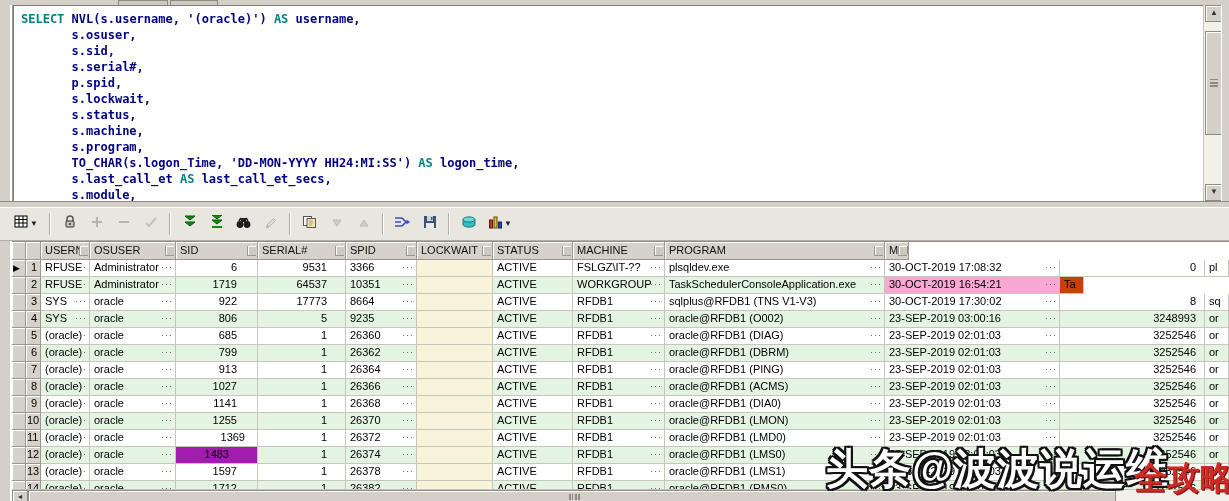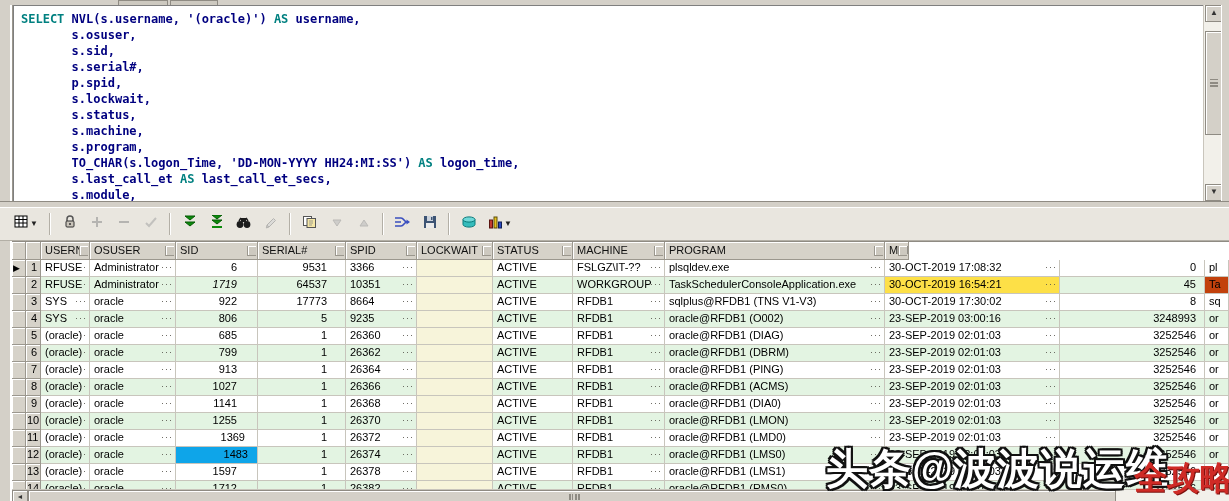--- a/index.html
+++ b/index.html
@@ -254,29 +254,28 @@
           <div class="g-cell" style="width: 220px; background: rgb(255, 255, 255);"><span>plsqldev.exe</span><span class="ell">···</span></div>
           <div class="g-cell" style="width: 175px; background: rgb(255, 255, 255);"><span>30-OCT-2019 17:08:32</span><span class="ell">···</span></div>
           <div class="g-cell num" style="width: 145px; background: rgb(255, 255, 255); padding-right: 8px;"><span>0</span></div>
           <div class="g-cell" style="width: 24px; background: rgb(255, 255, 255);"><span>pl</span></div>
         </div>
         <div class="grid-row">
           <div class="g-cell g-sel" style="width: 14px;"></div>
           <div class="g-cell g-sel rownum" style="width: 15px;">2</div>
           <div class="g-cell" style="width: 49px; background: rgb(227, 244, 226);"><span>RFUSE</span><span class="ell">···</span></div>
           <div class="g-cell" style="width: 86px; background: rgb(227, 244, 226);"><span>Administrator</span><span class="ell">···</span></div>
-          <div class="g-cell num" style="width: 82px; background: rgb(227, 244, 226); padding-right: 20px; font-style: italic;"><span>1719</span></div>
+          <div class="g-cell num" style="width: 82px; background: rgb(227, 244, 226); padding-right: 20px;"><span>1719</span></div>
           <div class="g-cell num" style="width: 88px; background: rgb(227, 244, 226); padding-right: 18px;"><span>64537</span></div>
           <div class="g-cell" style="width: 71px; background: rgb(227, 244, 226);"><span>10351</span><span class="ell">···</span></div>
           <div class="g-cell" style="width: 76px; background: rgb(247, 244, 218);"><span></span></div>
           <div class="g-cell" style="width: 80px; background: rgb(227, 244, 226);"><span>ACTIVE</span></div>
           <div class="g-cell" style="width: 92px; background: rgb(227, 244, 226);"><span>WORKGROUP</span><span class="ell">···</span></div>
           <div class="g-cell" style="width: 220px; background: rgb(227, 244, 226);"><span>TaskSchedulerConsoleApplication.exe</span><span class="ell">···</span></div>
-          <div class="g-cell" style="width: 175px; background: #fde047;"><span>30-OCT-2019 16:54:21</span><span class="ell">···</span></div>
-          <div class="g-cell num" style="width: 145px; background: rgb(227, 244, 226); padding-right: 8px;"><span>45</span></div>
+          <div class="g-cell" style="width: 175px; background: #f9a8d4;"><span>30-OCT-2019 16:54:21</span><span class="ell">···</span></div>
           <div class="g-cell" style="width: 24px; background: #c2410c;"><span>Ta</span></div>
         </div>
         <div class="grid-row">
           <div class="g-cell g-sel" style="width: 14px;"></div>
           <div class="g-cell g-sel rownum" style="width: 15px;">3</div>
           <div class="g-cell" style="width: 49px; background: rgb(255, 255, 255);"><span>SYS</span><span class="ell">···</span></div>
           <div class="g-cell" style="width: 86px; background: rgb(255, 255, 255);"><span>oracle</span><span class="ell">···</span></div>
           <div class="g-cell num" style="width: 82px; background: rgb(255, 255, 255); padding-right: 20px;"><span>922</span></div>
           <div class="g-cell num" style="width: 88px; background: rgb(255, 255, 255); padding-right: 18px;"><span>17773</span></div>
           <div class="g-cell" style="width: 71px; background: rgb(255, 255, 255);"><span>8664</span><span class="ell">···</span></div>
@@ -414,21 +413,21 @@
           <div class="g-cell" style="width: 220px; background: rgb(255, 255, 255);"><span>oracle@RFDB1 (LMD0)</span><span class="ell">···</span></div>
           <div class="g-cell" style="width: 175px; background: rgb(255, 255, 255);"><span>23-SEP-2019 02:01:03</span><span class="ell">···</span></div>
           <div class="g-cell num" style="width: 145px; background: rgb(255, 255, 255); padding-right: 8px;"><span>3252546</span></div>
           <div class="g-cell" style="width: 24px; background: rgb(255, 255, 255);"><span>or</span></div>
         </div>
         <div class="grid-row">
           <div class="g-cell g-sel" style="width: 14px;"></div>
           <div class="g-cell g-sel rownum" style="width: 15px;">12</div>
           <div class="g-cell" style="width: 49px; background: rgb(227, 244, 226);"><span>(oracle)</span><span class="ell">···</span></div>
           <div class="g-cell" style="width: 86px; background: rgb(227, 244, 226);"><span>oracle</span><span class="ell">···</span></div>
-          <div class="g-cell num" style="width: 82px; background: #0ea5e9; padding-right: 9px;"><span>1483</span></div>
+          <div class="g-cell num" style="width: 82px; background: #a21caf; padding-right: 28px;"><span>1483</span></div>
           <div class="g-cell num" style="width: 88px; background: rgb(227, 244, 226); padding-right: 18px;"><span>1</span></div>
           <div class="g-cell" style="width: 71px; background: rgb(227, 244, 226);"><span>26374</span><span class="ell">···</span></div>
           <div class="g-cell" style="width: 76px; background: rgb(247, 244, 218);"><span></span></div>
           <div class="g-cell" style="width: 80px; background: rgb(227, 244, 226);"><span>ACTIVE</span></div>
           <div class="g-cell" style="width: 92px; background: rgb(227, 244, 226);"><span>RFDB1</span><span class="ell">···</span></div>
           <div class="g-cell" style="width: 220px; background: rgb(227, 244, 226);"><span>oracle@RFDB1 (LMS0)</span><span class="ell">···</span></div>
           <div class="g-cell" style="width: 175px; background: rgb(227, 244, 226);"><span>23-SEP-2019 02:01:03</span><span class="ell">···</span></div>
           <div class="g-cell num" style="width: 145px; background: rgb(227, 244, 226); padding-right: 8px;"><span>3252546</span></div>
           <div class="g-cell" style="width: 24px; background: rgb(227, 244, 226);"><span>or</span></div>
         </div>

